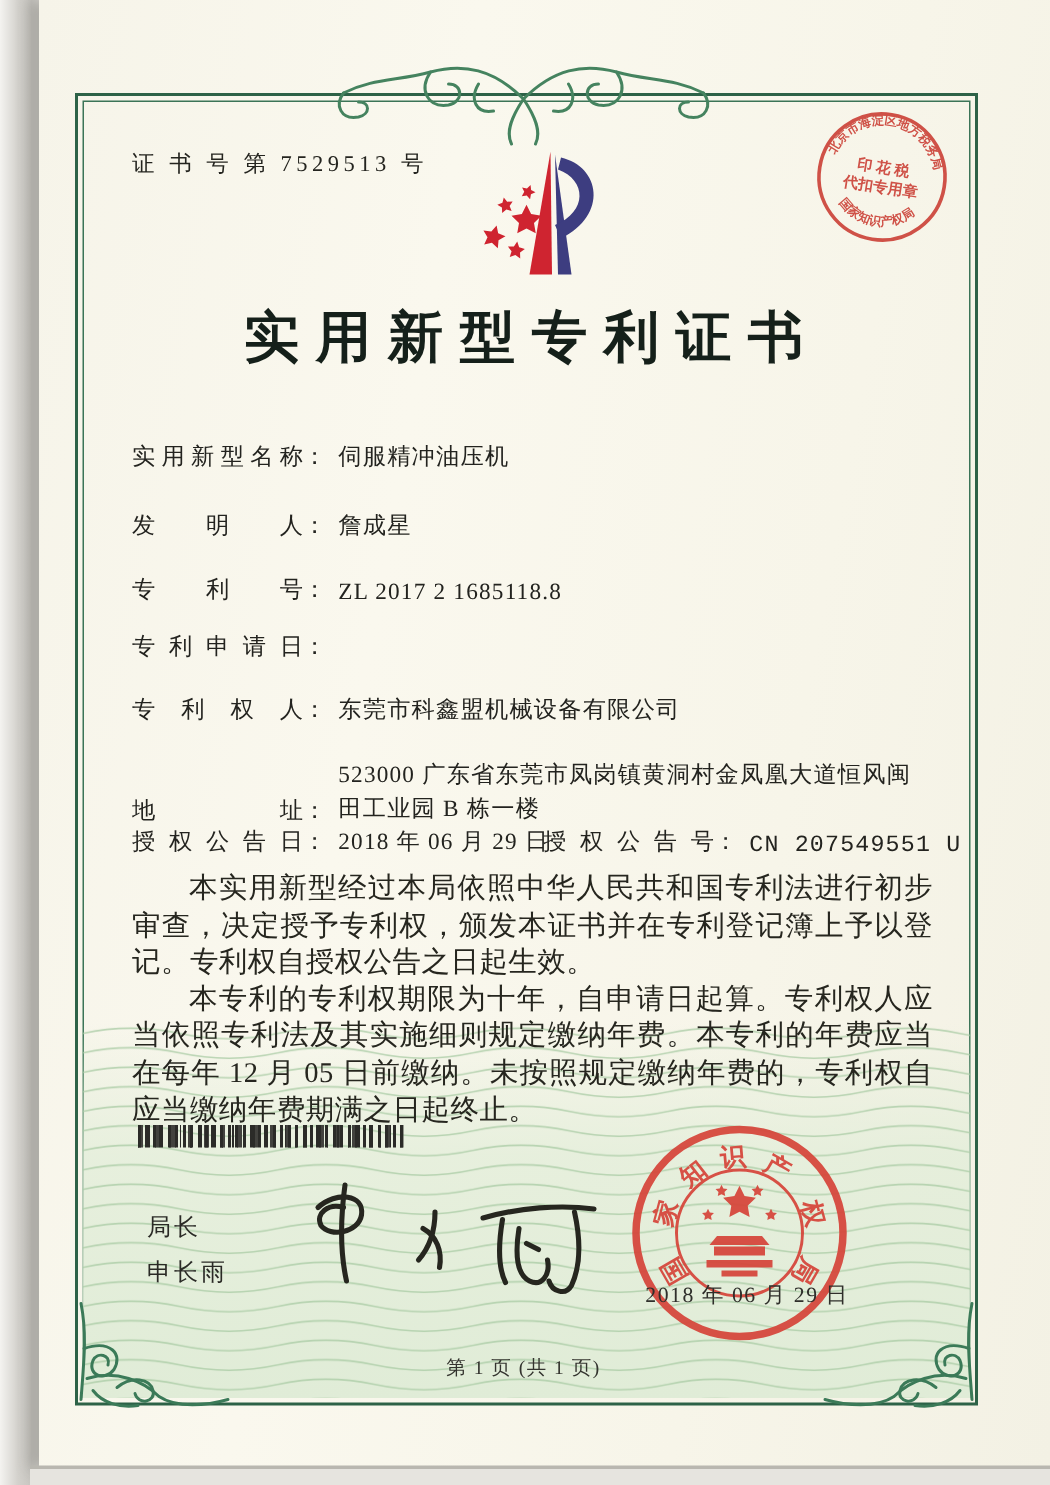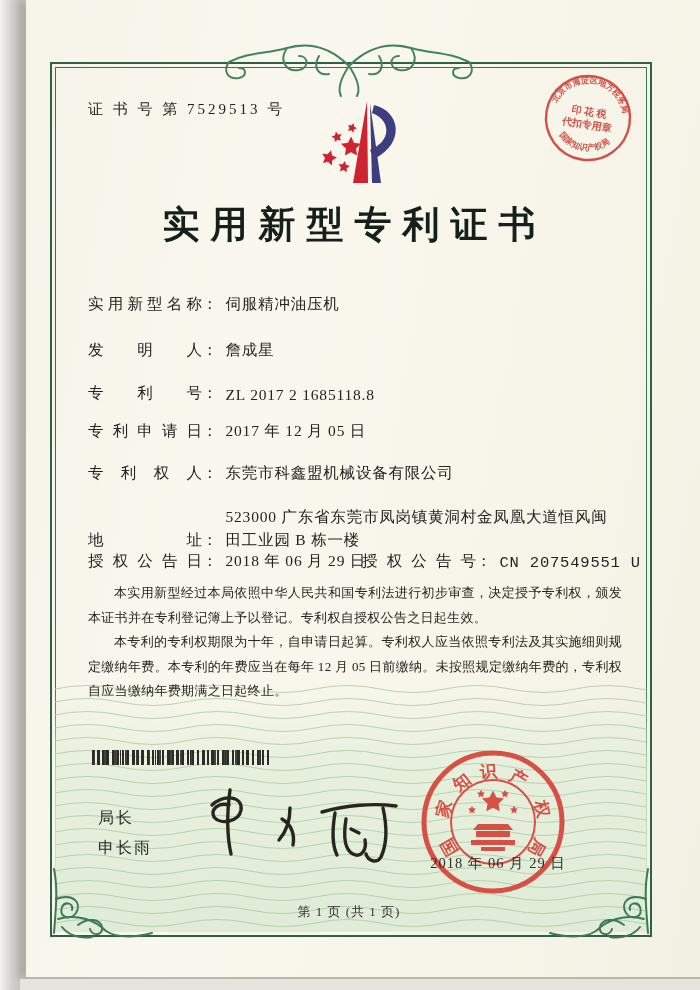--- a/index.html
+++ b/index.html
@@ -24,21 +24,21 @@
   .title{position:absolute;left:24px;top:200px;width:598px;text-align:center;
     font-size:37px;font-weight:700;letter-spacing:11px;text-indent:11px;color:#15201a;}
   
   .row{position:absolute;left:62px;font-size:15.5px;display:flex;align-items:flex-end;color:#23231f;}
   .lbl{display:inline-block;width:114px;text-align:justify;text-align-last:justify;flex:none;}
   .colon{flex:none;margin-right:8px;}
   .val{letter-spacing:.8px;}
   .val-addr{width:392px;line-height:23px;}
   .row2{left:336px;font-family:Liberation Mono, monospace;}
   
-  .paras{position:absolute;left:62px;top:581px;width:534px;font-size:13px;line-height:24.6px;
+  .paras{position:absolute;left:62px;top:581px;width:534px;font-size:19px;line-height:24.6px;
     text-align:justify;color:#26261f;letter-spacing:.3px;}
   .paras p{margin:0;text-indent:2em;}
   
   .barcode{position:absolute;left:66px;top:750px;width:177px;height:15px;
     background-image:
       repeating-linear-gradient(90deg,#2b2b28 0 2px,rgba(0,0,0,0) 2px 5px),
       repeating-linear-gradient(90deg,#2b2b28 0 1px,rgba(0,0,0,0) 1px 7px),
       repeating-linear-gradient(90deg,#42423e 0 3px,rgba(0,0,0,0) 3px 11px);}
   .director{position:absolute;left:72px;font-family:Liberation Mono, monospace;
     font-size:16px;letter-spacing:2px;color:#2a2a26;}
@@ -140,21 +140,20 @@
         <span class="val">詹成星</span>
     </div>
     <div class="row" style="top:383px">
       <span class="lbl">专利号</span>
         <span class="colon">：</span>
         <span class="val">ZL 2017 2 1685118.8</span>
     </div>
     <div class="row" style="top:421px">
       <span class="lbl">专利申请日</span>
         <span class="colon">：</span>
-        <span class="val">2017 年 12 月 05 日</span>
     </div>
     <div class="row" style="top:463px">
       <span class="lbl">专利权人</span>
         <span class="colon">：</span>
         <span class="val">东莞市科鑫盟机械设备有限公司</span>
     </div>
     <div class="row" style="top:505px">
       <span class="lbl">地址</span>
         <span class="colon">：</span>
         <span class="val val-addr">523000 广东省东莞市凤岗镇黄洞村金凤凰大道恒风闽田工业园 B 栋一楼</span>

